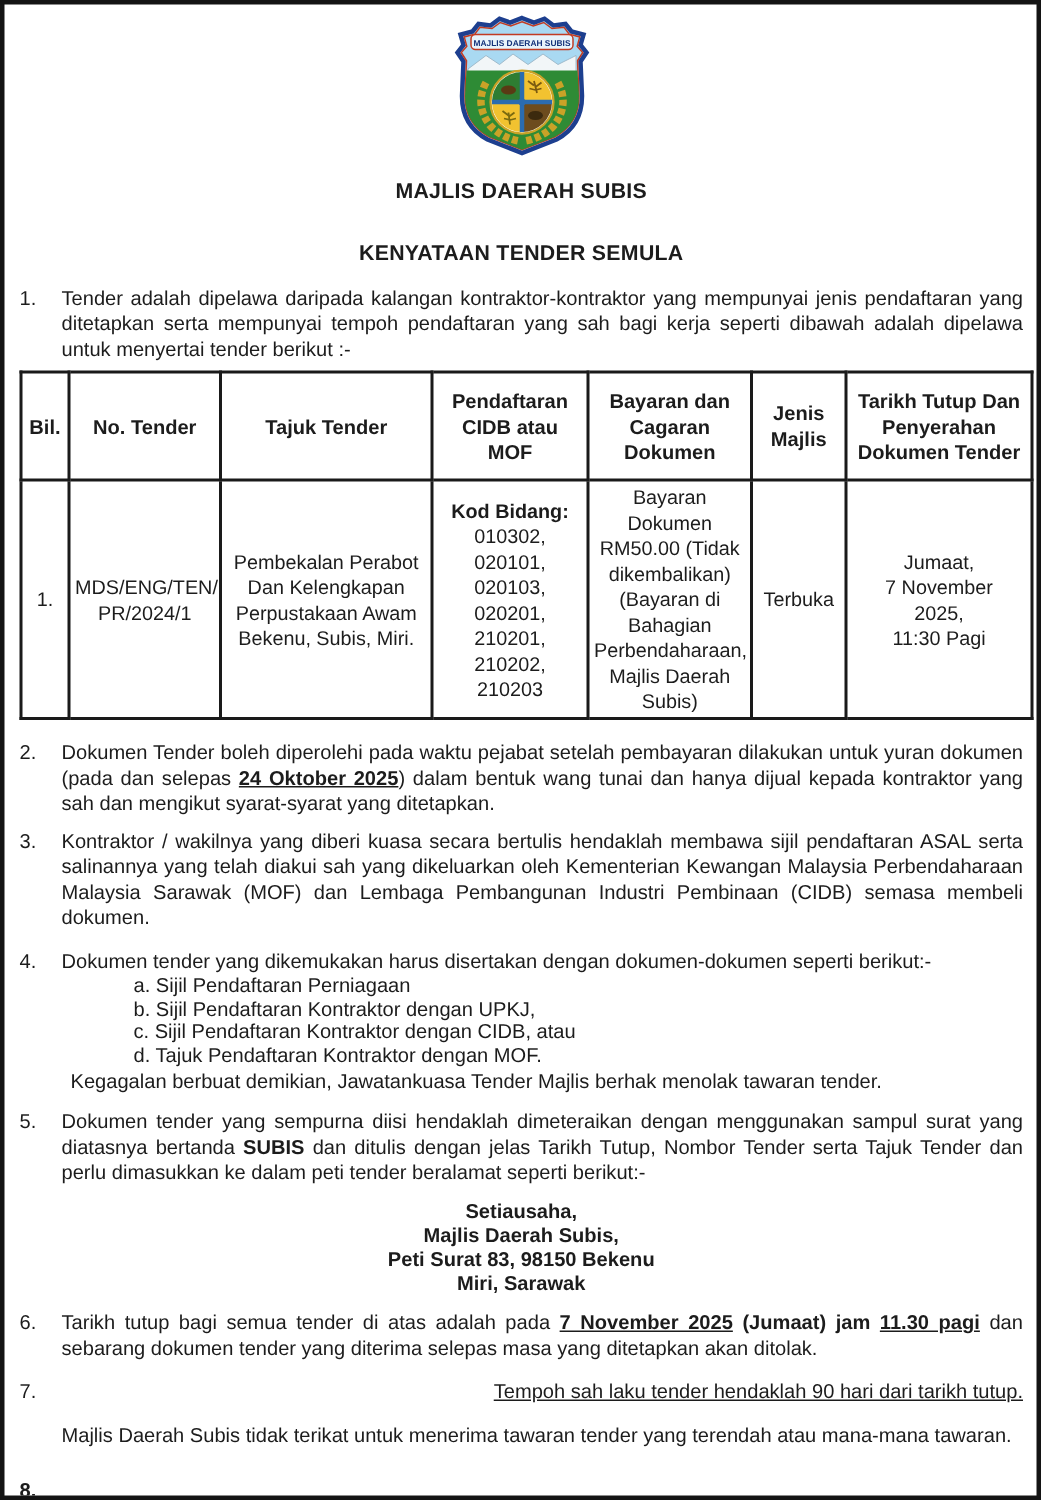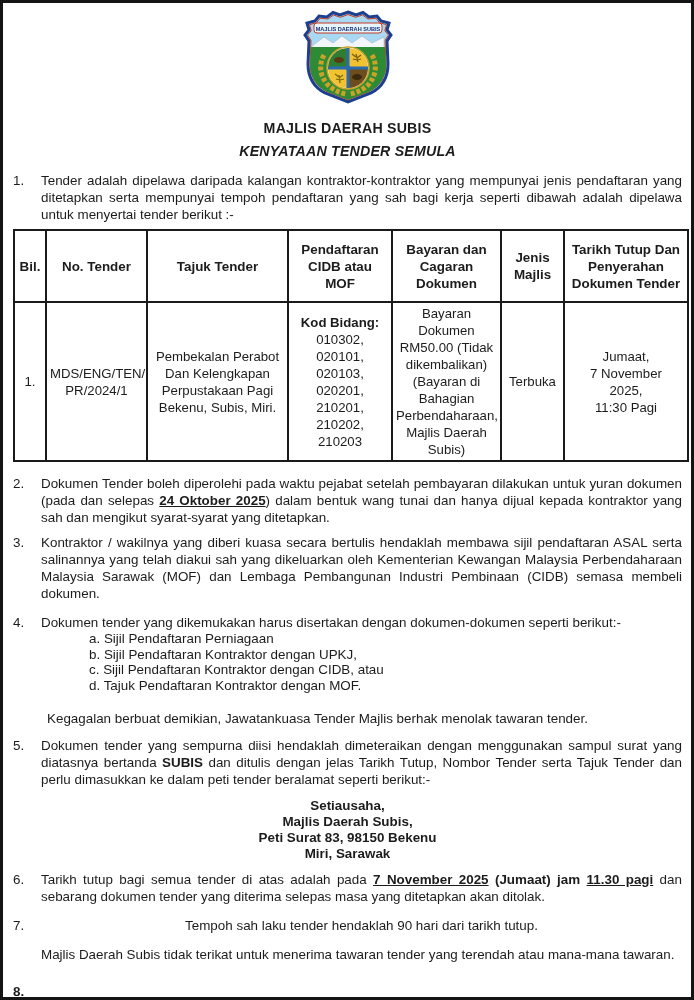--- a/index.html
+++ b/index.html
@@ -8,41 +8,41 @@
     border:3px solid #141414;
     background:#ffffff;
     font-family:"Liberation Sans","DejaVu Sans",sans-serif;
     font-size:13.4px;line-height:17px;color:#1c1c1c;
     padding:4px 9px 16px 10px;overflow:hidden;
     position:relative;
   }
   .logo-wrap{text-align:center;margin-top:3px;height:94px;}
   .heading{text-align:center;font-weight:bold;font-size:14.2px;letter-spacing:.2px;}
   .h-org{margin-top:16px;}
-  .h-title{margin-top:6px;font-style:italic;}
+  .h-title{margin-top:24px;}
   .para{display:flex;margin-top:12px;}
   .para .num{flex:none;width:28px;}
   .para .ptext{flex:1;text-align:justify;}
   .b{font-weight:bold;margin-top:37px;}
   .u{text-decoration:underline;}
   table.tender{
     border-collapse:collapse;width:676px;margin-top:6px;table-layout:fixed;
   }
   table.tender th, table.tender td{
     border:2px solid #1a1a1a;text-align:center;vertical-align:middle;
     padding:2px 3px;line-height:17px;
   }
   table.tender th{font-weight:bold;height:66px;font-size:13.4px;}
   table.tender td{height:141px;font-size:13.2px;}
   .col-bil{width:32px;} .col-no{width:101px;} .col-tajuk{width:141px;}
   .col-cidb{width:104px;} .col-bayar{width:109px;} .col-jenis{width:63px;}
   .lines{white-space:pre-line;}
   .p4-intro{text-align:left;}
   .p4-sub{margin-left:48px;line-height:15.5px;}
-  .p4-outro{margin-left:6px;margin-top:17px;}
+  .p4-outro{margin-left:6px;margin-top:1px;}
   .address{ text-align:center;font-weight:bold;margin-top:10px;line-height:16px;}
   .para6{margin-top:9px;}
   .signature{text-align:center;font-weight:bold;margin-top:10px;line-height:16px;}
   .crest-banner-text{font-weight:bold;}
 </style>
 </head>
 <body>
 
 <div class="page">
 
@@ -107,21 +107,21 @@
         <th>Bayaran dan Cagaran Dokumen</th>
         <th>Jenis Majlis</th>
         <th>Tarikh Tutup Dan Penyerahan Dokumen Tender</th>
       </tr>
     </thead>
     <tbody>
       <tr>
         <td>1.</td>
         <td class="lines">MDS/ENG/TEN/
 PR/2024/1</td>
-        <td>Pembekalan Perabot Dan Kelengkapan Perpustakaan Pagi Bekenu, Subis, Miri.</td>
+        <td>Pembekalan Perabot Dan Kelengkapan Perpustakaan Awam Bekenu, Subis, Miri.</td>
         <td>
           <span class="b">Kod Bidang:</span>
           <div class="lines">010302,
 020101,
 020103,
 020201,
 210201,
 210202,
 210203</div>
         </td>
@@ -167,21 +167,21 @@
 Peti Surat 83, 98150 Bekenu
 Miri, Sarawak</div>
 
   <div class="para para6">
     <span class="num">6.</span>
     <div class="ptext"><span>Tarikh tutup bagi semua tender di atas adalah pada </span><span class="b u">7 November 2025</span><span class="b"> </span><span class="b">(Jumaat) jam</span><span> </span><span class="b u">11.30 pagi</span><span>  dan sebarang dokumen tender  yang diterima selepas masa yang ditetapkan akan ditolak.</span></div>
   </div>
 
   <div class="para">
     <span class="num">7.</span>
-    <div class="ptext" style="text-align:center;"><span>Tempoh sah laku tender hendaklah 90 hari dari tarikh tutup.</span></div>
+    <div class="ptext" style="text-align:right;text-decoration:underline;"><span>Tempoh sah laku tender hendaklah 90 hari dari tarikh tutup.</span></div>
   </div>
 
   <div class="para">
     <span class="num b">8.</span>
     <div class="ptext" style="text-align:left;"><span>Majlis Daerah Subis tidak terikat untuk menerima tawaran tender yang terendah atau mana-mana tawaran.</span></div>
   </div>
 
   <div class="signature lines">Setiausaha,
 Majlis Daerah Subis</div>
 

